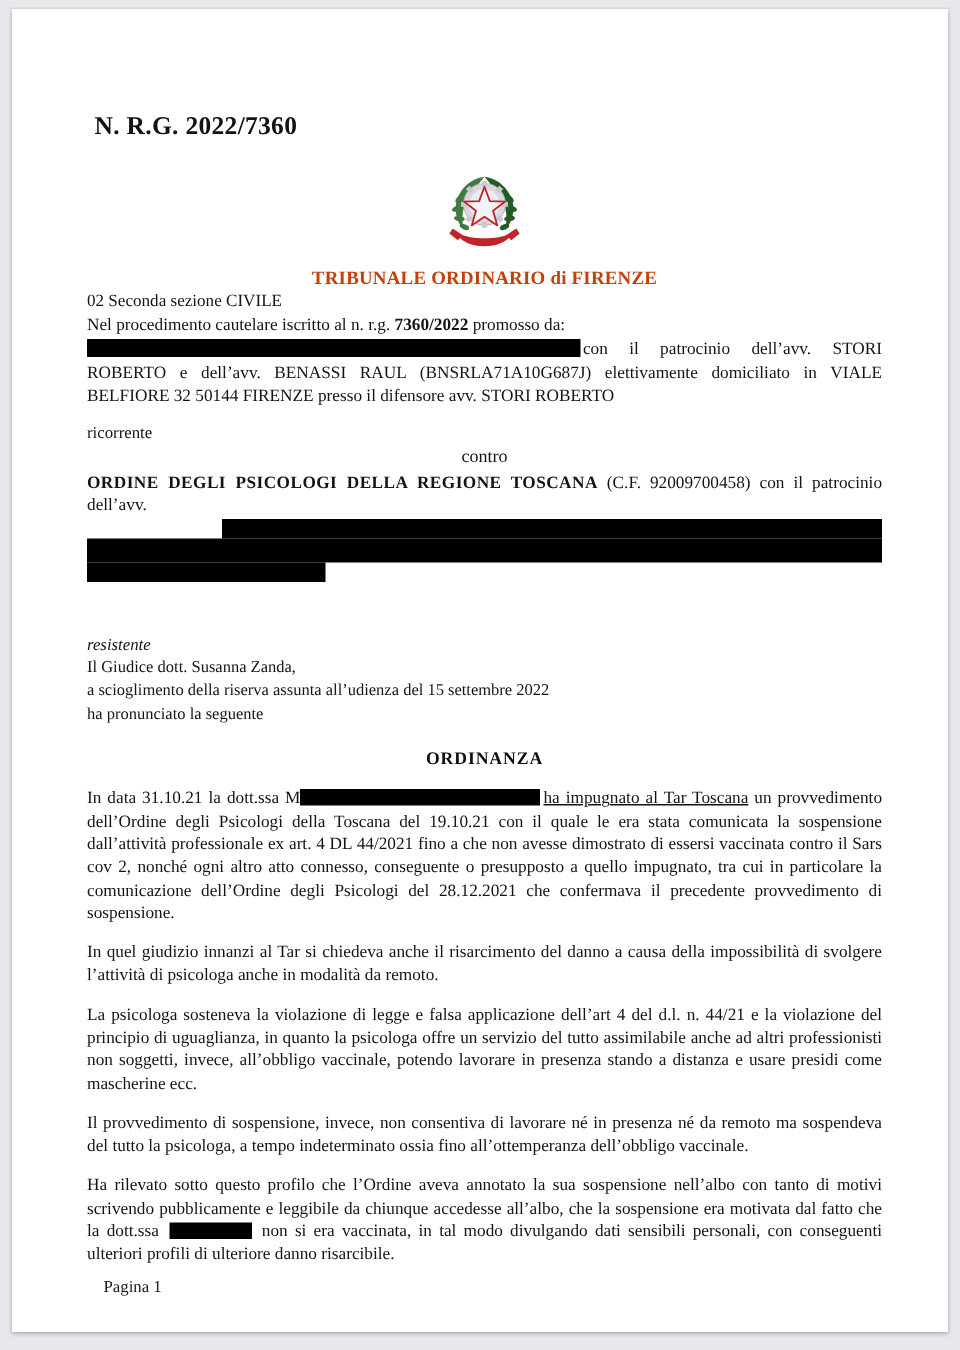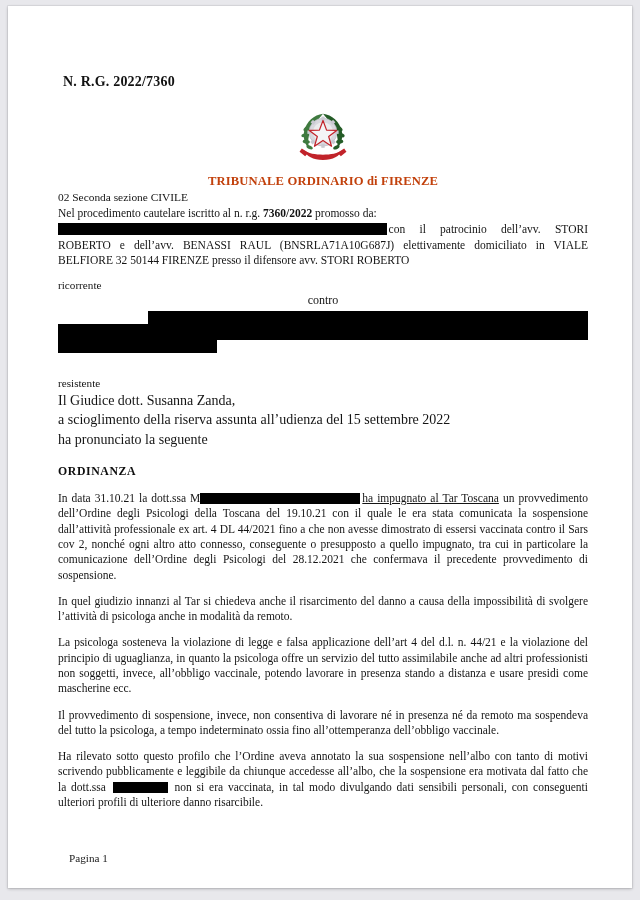--- a/index.html
+++ b/index.html
@@ -33,21 +33,21 @@
 
   .page-inner {
     position: absolute;
     left: 50px;
     top: 68px;
     width: 530px;
   }
 
   
   .rg-line {
-    font-size: 14px;
+    font-size: 17px;
     font-weight: bold;
     letter-spacing: 0.2px;
     color: #121212;
     margin: 0 0 16px 5px;
   }
 
   .emblem-wrap {
     text-align: center;
     margin: 0 0 6px 0;
     height: 62px;
@@ -104,28 +104,29 @@
     text-align: justify;
     margin: 0;
   }
 
   .party-name {
     font-weight: bold;
     letter-spacing: 0.3px;
   }
 
   .judge-block {
-    font-size: 14px;
+    font-size: 11px;
     line-height: 1.42;
     color: #141414;
     margin: 0 0 14px 0;
   }
   .judge-block div { margin: 0; }
 
   .ordinanza-heading {
+    text-align: center;
     font-size: 11.8px;
     font-weight: bold;
     letter-spacing: 0.6px;
     color: #0e0e0e;
     margin: 0 0 12px 0;
   }
 
   .underlined { text-decoration: underline; }
 
   .footer {
@@ -219,28 +220,33 @@
         <span>Nel procedimento cautelare iscritto al n. r.g. </span><b>7360/2022</b><span> promosso da:</span>
       </div>
 
       <div class="party-block">
         <span class="redact redact-inline-1" style="width:62%;height:12px;"></span><span>con il patrocinio dell’avv. STORI ROBERTO e dell’avv. BENASSI RAUL (BNSRLA71A10G687J)  elettivamente domiciliato in VIALE BELFIORE 32 50144 FIRENZE presso il difensore avv. STORI ROBERTO</span>
       </div>
 
       <div class="role-right">ricorrente</div>
       <div class="centered-word">contro</div>
 
+      <div class="party-block">
+        <span class="party-name">ORDINE DEGLI PSICOLOGI DELLA REGIONE TOSCANA</span>
+        <span>(C.F. 92009700458)</span>
+        <span>con il patrocinio dell’avv.</span>
+      </div>
 
       <div class="redact-group">
         <span class="redact-row r1"></span>
         <span class="redact-row r2"></span>
         <span class="redact-row r3"></span>
       </div>
 
-      <div class="role-right" style="margin-top:24px;">resistente</div>
+      <div class="role-right" style="margin-top:36px;font-style:italic;">resistente</div>
 
       <div class="judge-block">
         <div>Il Giudice dott. Susanna Zanda,</div>
         <div>a scioglimento della riserva assunta all’udienza del 15 settembre 2022</div>
         <div>ha pronunciato la seguente</div>
       </div>
 
       <div class="ordinanza-heading">ORDINANZA</div>
 
       <p class="body">

